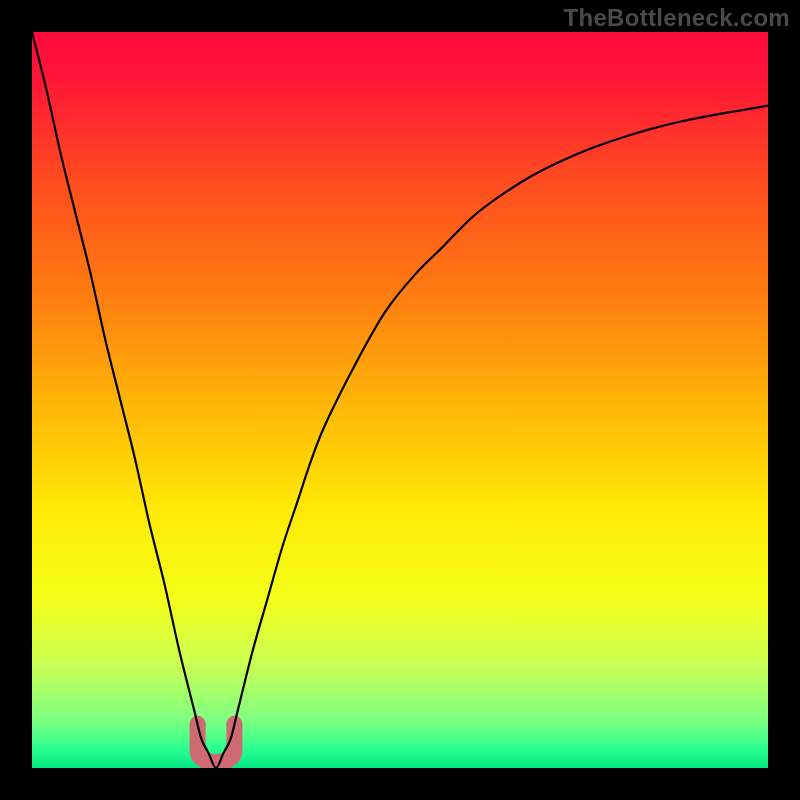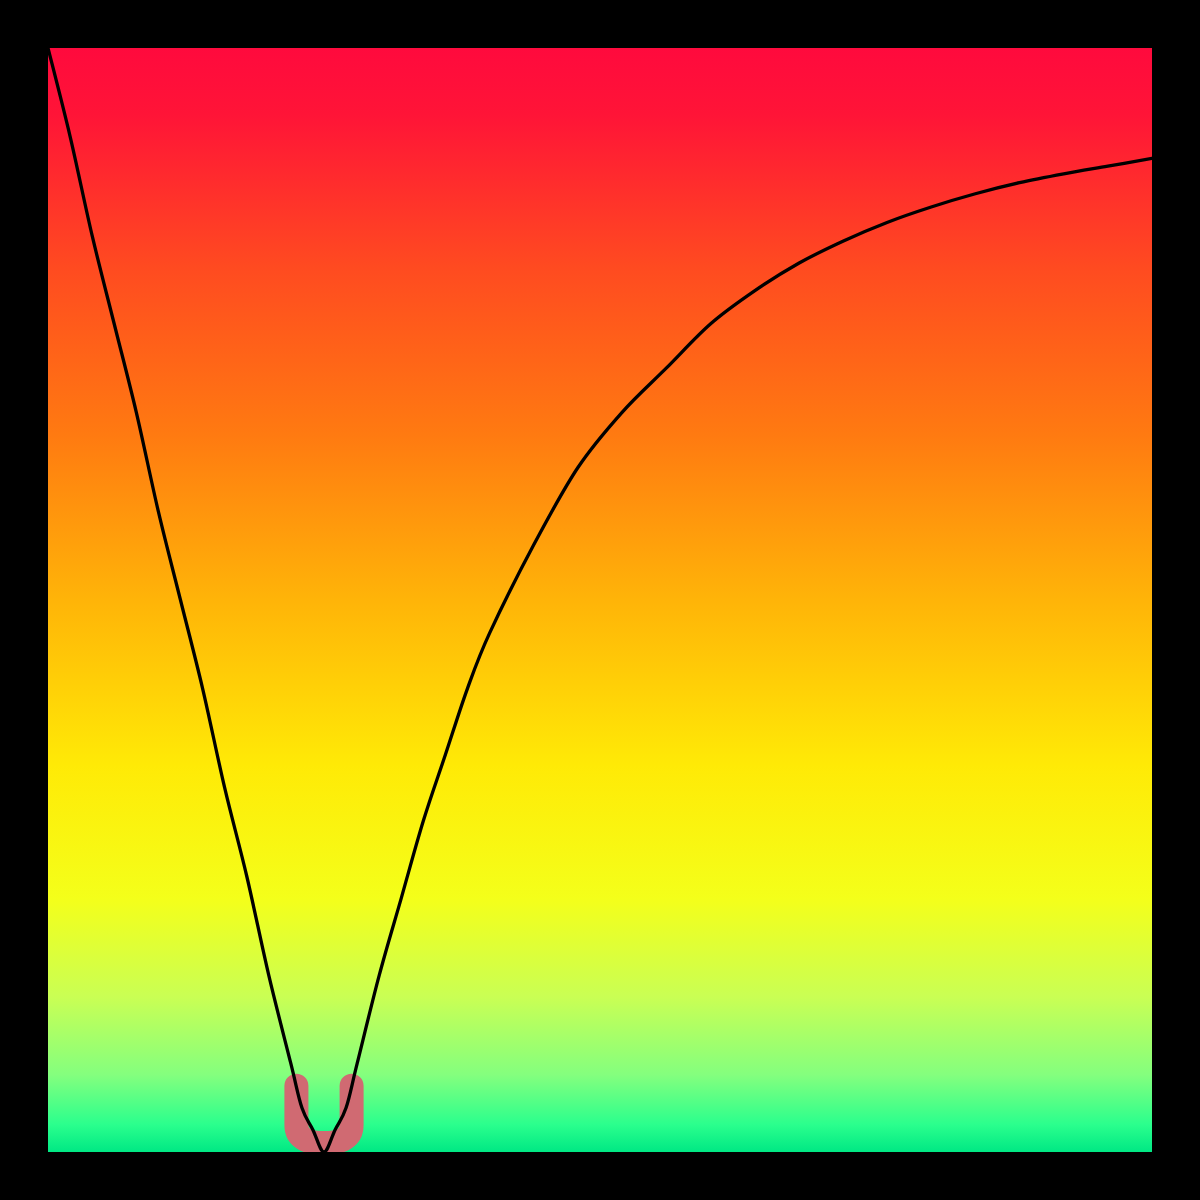--- a/index.html
+++ b/index.html
@@ -38,20 +38,21 @@
     font-size: 24px;
     font-weight: 600;
     letter-spacing: 0.3px;
   }
 </style>
 </head>
 <body>
 
 <div class="frame">
 
+  <div class="watermark">TheBottleneck.com</div>
 
   <div class="plot">
     <svg id="chart-svg" width="736" height="736" viewBox="0 0 736 736">
       <defs>
         <linearGradient id="bg-grad" x1="0" y1="0" x2="0" y2="1">
             <stop offset="0%" stop-color="#ff0a3d"></stop>
             <stop offset="6%" stop-color="#ff1437"></stop>
             <stop offset="20%" stop-color="#ff4b20"></stop>
             <stop offset="35%" stop-color="#ff7a11"></stop>
             <stop offset="50%" stop-color="#ffb408"></stop>

